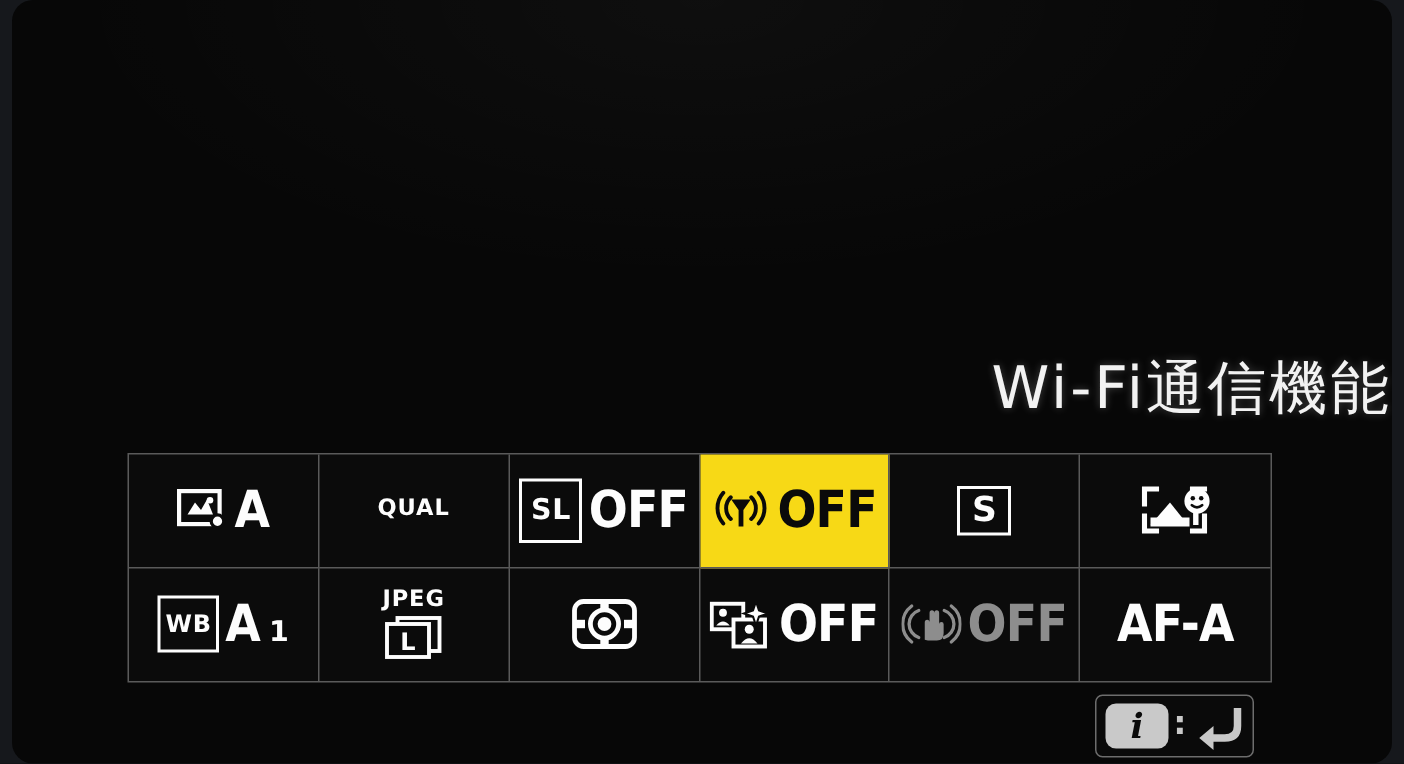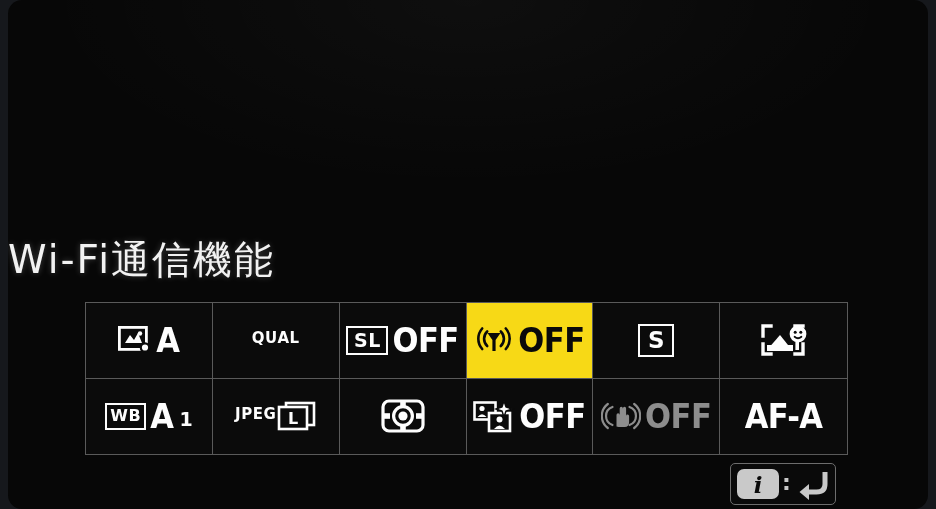--- a/index.html
+++ b/index.html
@@ -44,21 +44,21 @@
                 rgba(255,255,255,0.000) 100%);
     pointer-events: none;
   }
 
   
   #screen-title {
     position: absolute;
     left: 0;
     top: 236px;
     width: 100%;
-    text-align: left;
+    text-align: right;
     color: #f2f2f2;
     font-size: 39px;
     line-height: 48px;
     letter-spacing: 2px;
     font-weight: 400;
     white-space: nowrap;
     text-shadow: 0 0 6px rgba(255,255,255,0.25);
   }
 
   
@@ -96,21 +96,21 @@
   .cell.dim { color: #8d8d8d; }
 
   .cell-inner {
     display: flex;
     align-items: center;
     justify-content: center;
     gap: 4px;
   }
   .cell-stack {
     display: flex;
-    flex-direction: row;
+    flex-direction: column;
     align-items: center;
     justify-content: center;
     line-height: 1;
   }
 
   .big-text {
     font-family: "DejaVu Sans Condensed", "Liberation Sans Narrow", "Liberation Sans", sans-serif;
     font-size: 34px;
     font-weight: 700;
     letter-spacing: -0.5px;
@@ -134,23 +134,23 @@
   
   .boxed {
     display: inline-flex;
     align-items: center;
     justify-content: center;
     border: 2.5px solid currentColor;
     font-weight: 700;
     line-height: 1;
     box-sizing: border-box;
   }
-  .boxed-sl { width: 42px; height: 29px; font-size: 19px; letter-spacing: 0.5px; }
+  .boxed-sl { width: 42px; height: 43px; font-size: 19px; letter-spacing: 0.5px; }
   .boxed-s  { width: 36px; height: 33px; font-size: 23px; }
-  .boxed-wb { width: 41px; height: 27px; font-size: 16px; letter-spacing: 0.5px; }
+  .boxed-wb { width: 41px; height: 38px; font-size: 16px; letter-spacing: 0.5px; }
 
   svg { display: block; }
 
   
   #hint-button {
     position: absolute;
     left: 722px;
     top: 463px;
     width: 106px;
     height: 42px;

